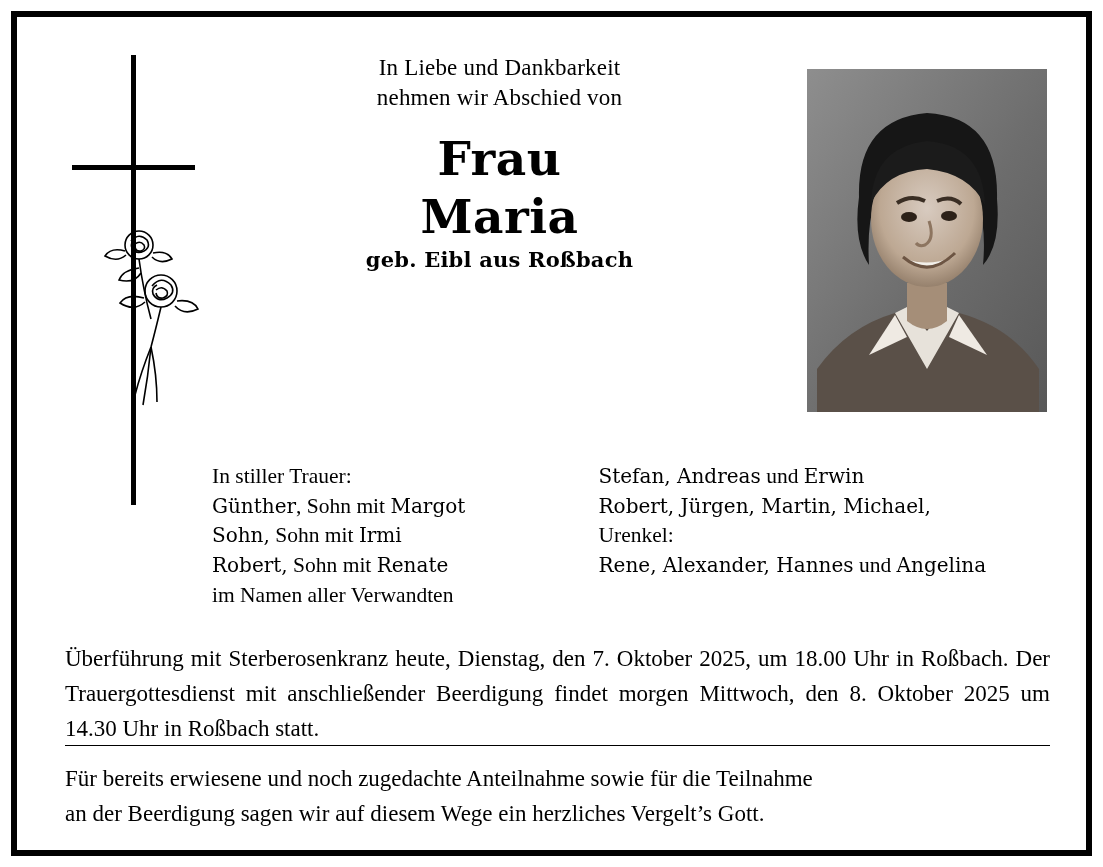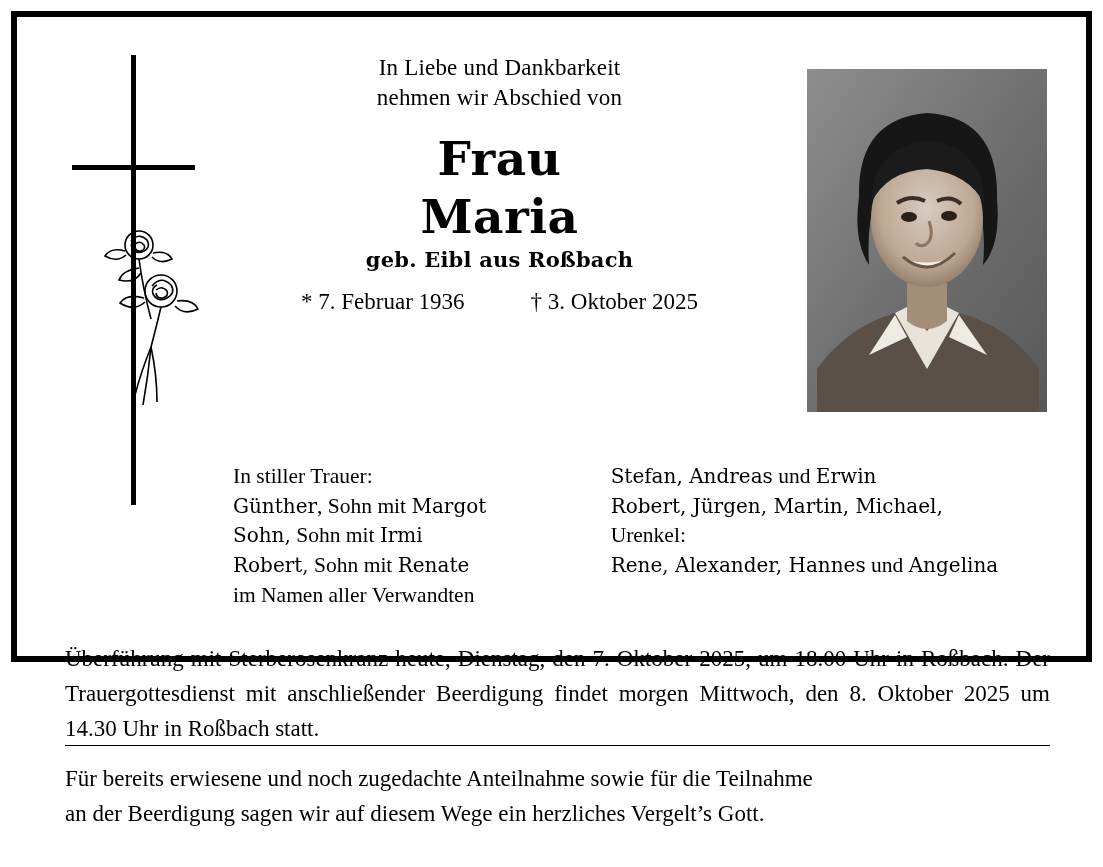--- a/index.html
+++ b/index.html
@@ -17,21 +17,21 @@
     height: 867px;
     background: #ffffff;
     box-sizing: border-box;
     overflow: hidden;
   }
   .frame {
     position: absolute;
     left: 11px;
     top: 11px;
     width: 1081px;
-    height: 651px;
+    height: 845px;
     border: 6px solid #000000;
     box-sizing: border-box;
     background: #ffffff;
     padding-left: 37px;
   }
   .inner {
     position: absolute;
     left: 0;
     top: 0;
     right: 0;
@@ -104,21 +104,21 @@
     position: absolute;
     left: 195px;
     top: 445px;
     width: 845px;
     display: flex;
     gap: 50px;
     font-size: 21.5px;
     line-height: 1.38;
   }
   .mourn-col { }
-  .mourn-col.left { width: 345px; margin-left: 21px; }
+  .mourn-col.left { width: 345px; }
   .mourn-col.right { width: 470px; }
   .mourn b { font-family: "DejaVu Serif", serif; font-weight: normal; font-size: 20px; }
   .mourn .row { white-space: nowrap; }
 
   
   .para1 {
     position: absolute;
     left: 48px;
     top: 625px;
     width: 985px;
@@ -186,24 +186,20 @@
       </div>
 
       <div class="head-block">
         <div class="intro">In Liebe und Dankbarkeit</div>
         <div class="intro">nehmen wir Abschied von</div>
         <div class="bigname">
           <span class="ln">Frau</span>
           <span class="ln">Maria</span>
         </div>
         <div class="maiden">geb. Eibl aus Roßbach</div>
-        <div class="dates">
-          <span>* 7. Februar 1936</span>
-          <span>† 3. Oktober 2025</span>
-        </div>
       </div>
 
       <div class="portrait">
         <svg width="240" height="343" viewBox="0 0 240 343" xmlns="http://www.w3.org/2000/svg">
           <defs>
             <linearGradient id="bg" x1="0" y1="0" x2="1" y2="1">
               <stop offset="0%" stop-color="#8e8e8e"></stop>
               <stop offset="55%" stop-color="#6d6d6d"></stop>
               <stop offset="100%" stop-color="#585858"></stop>
             </linearGradient>

